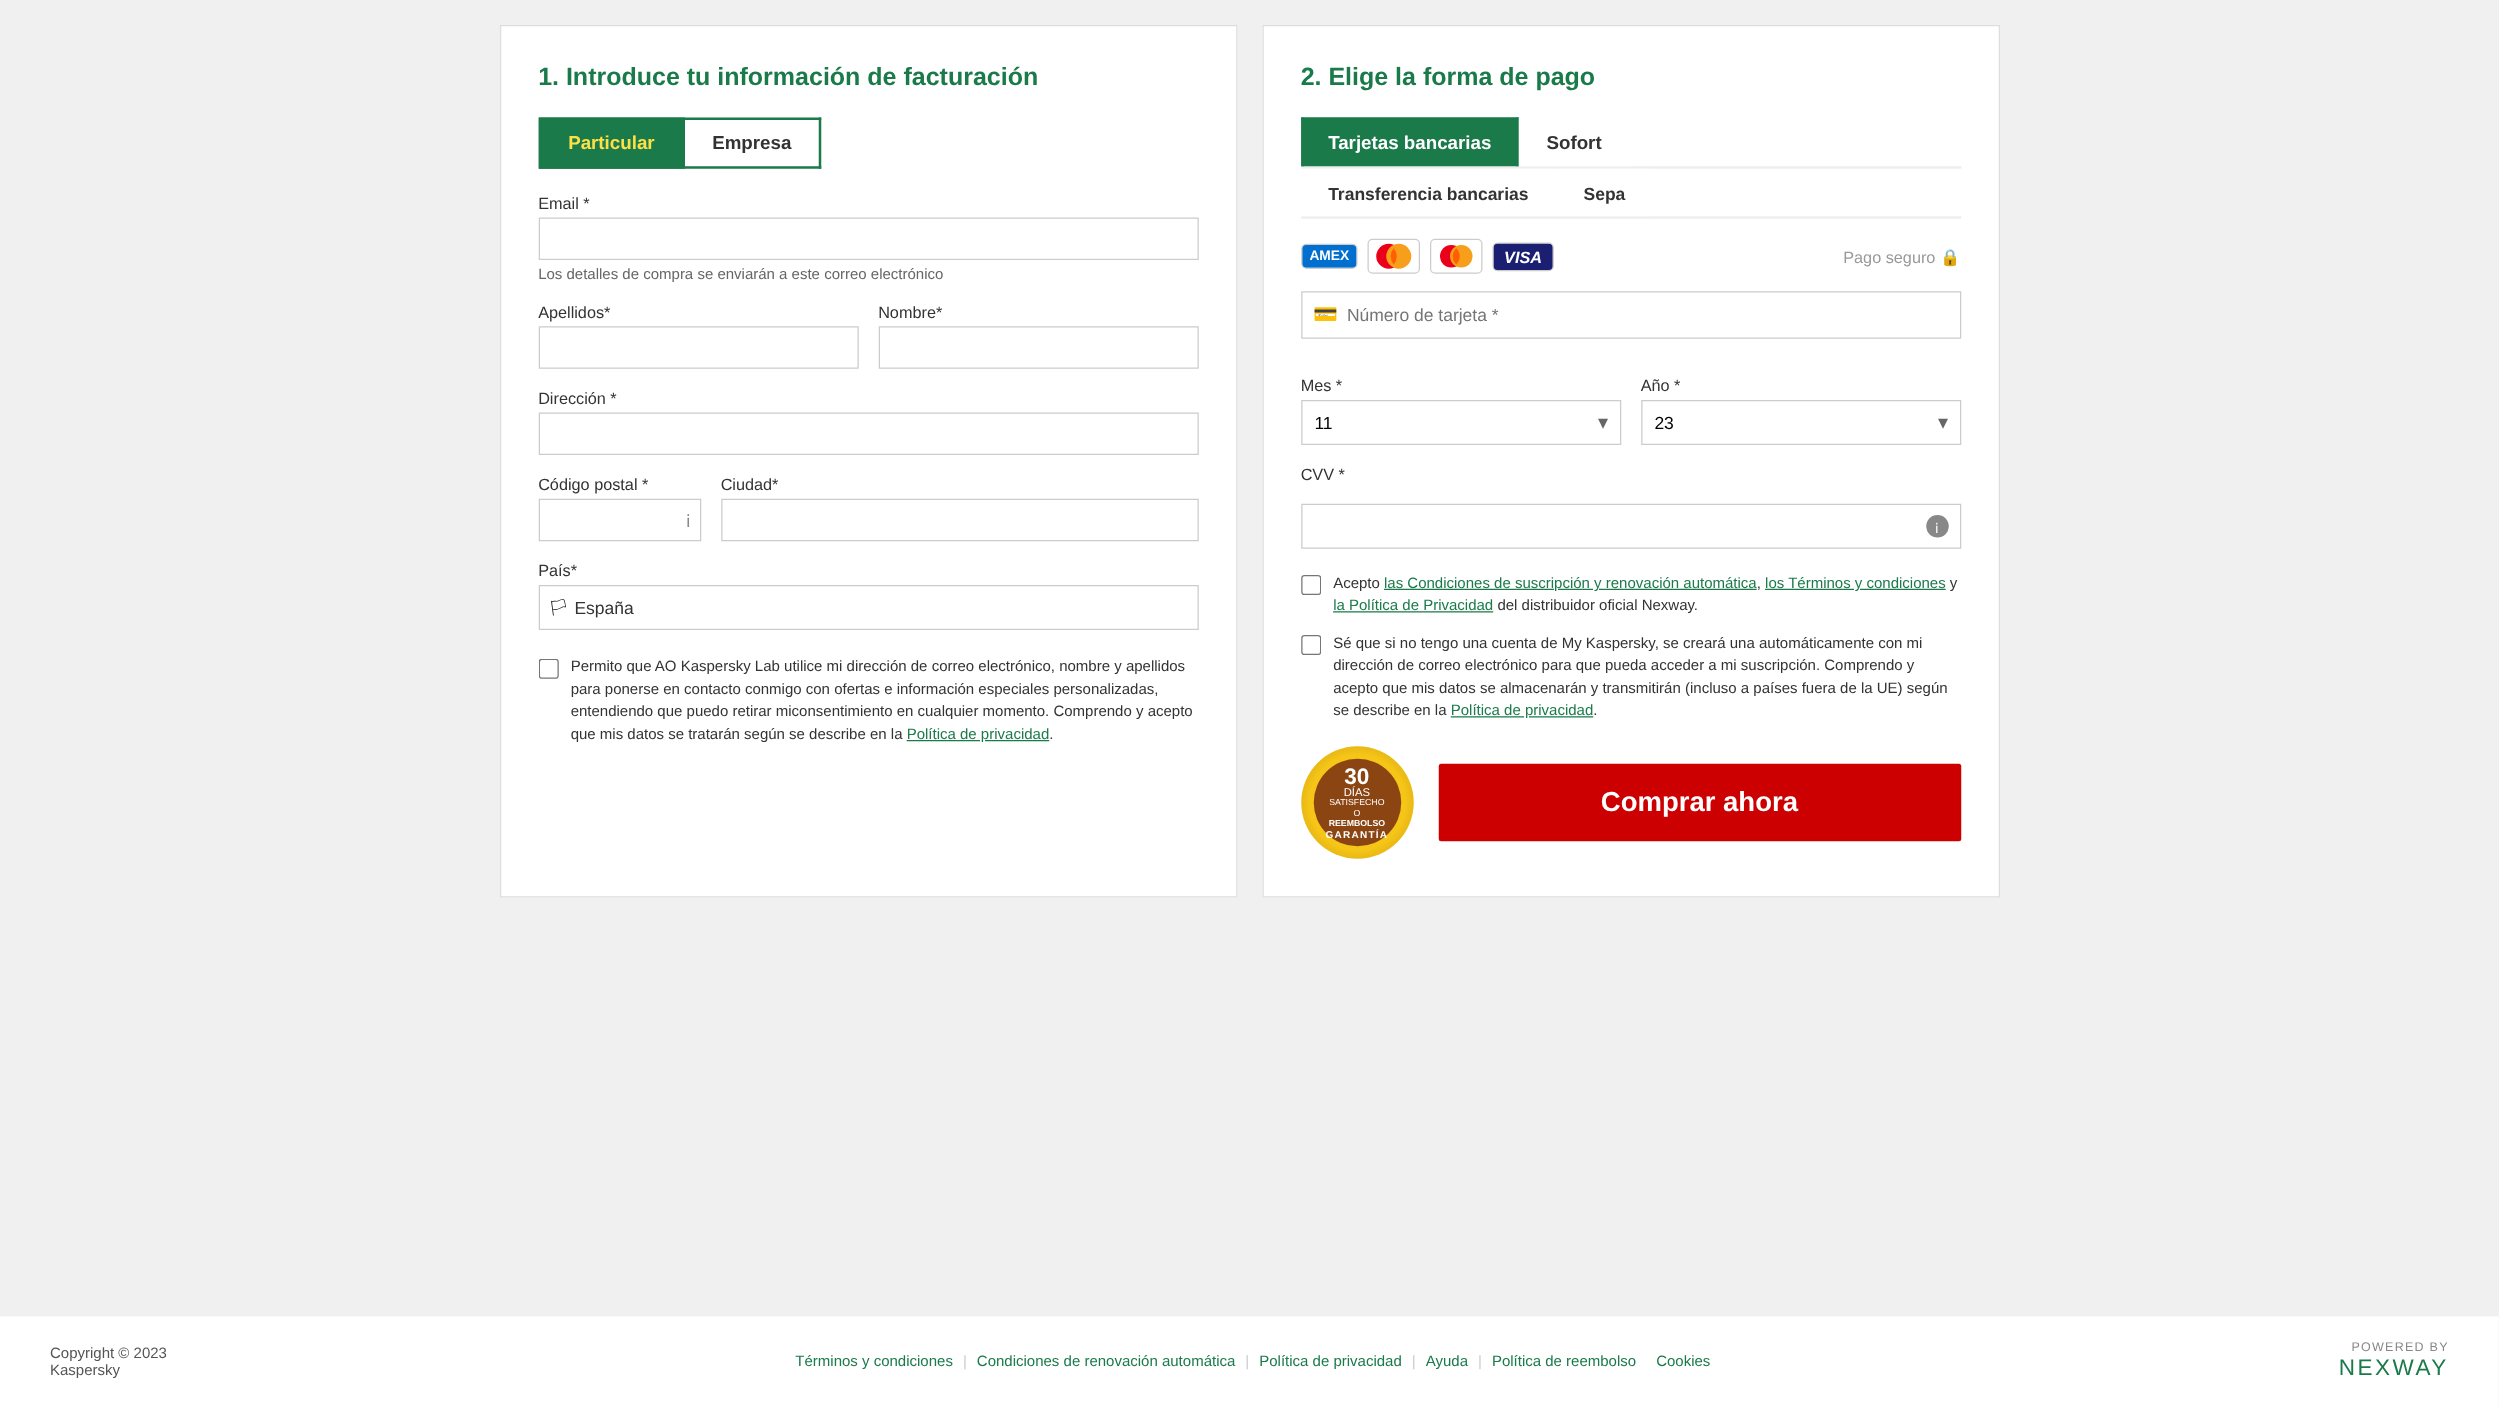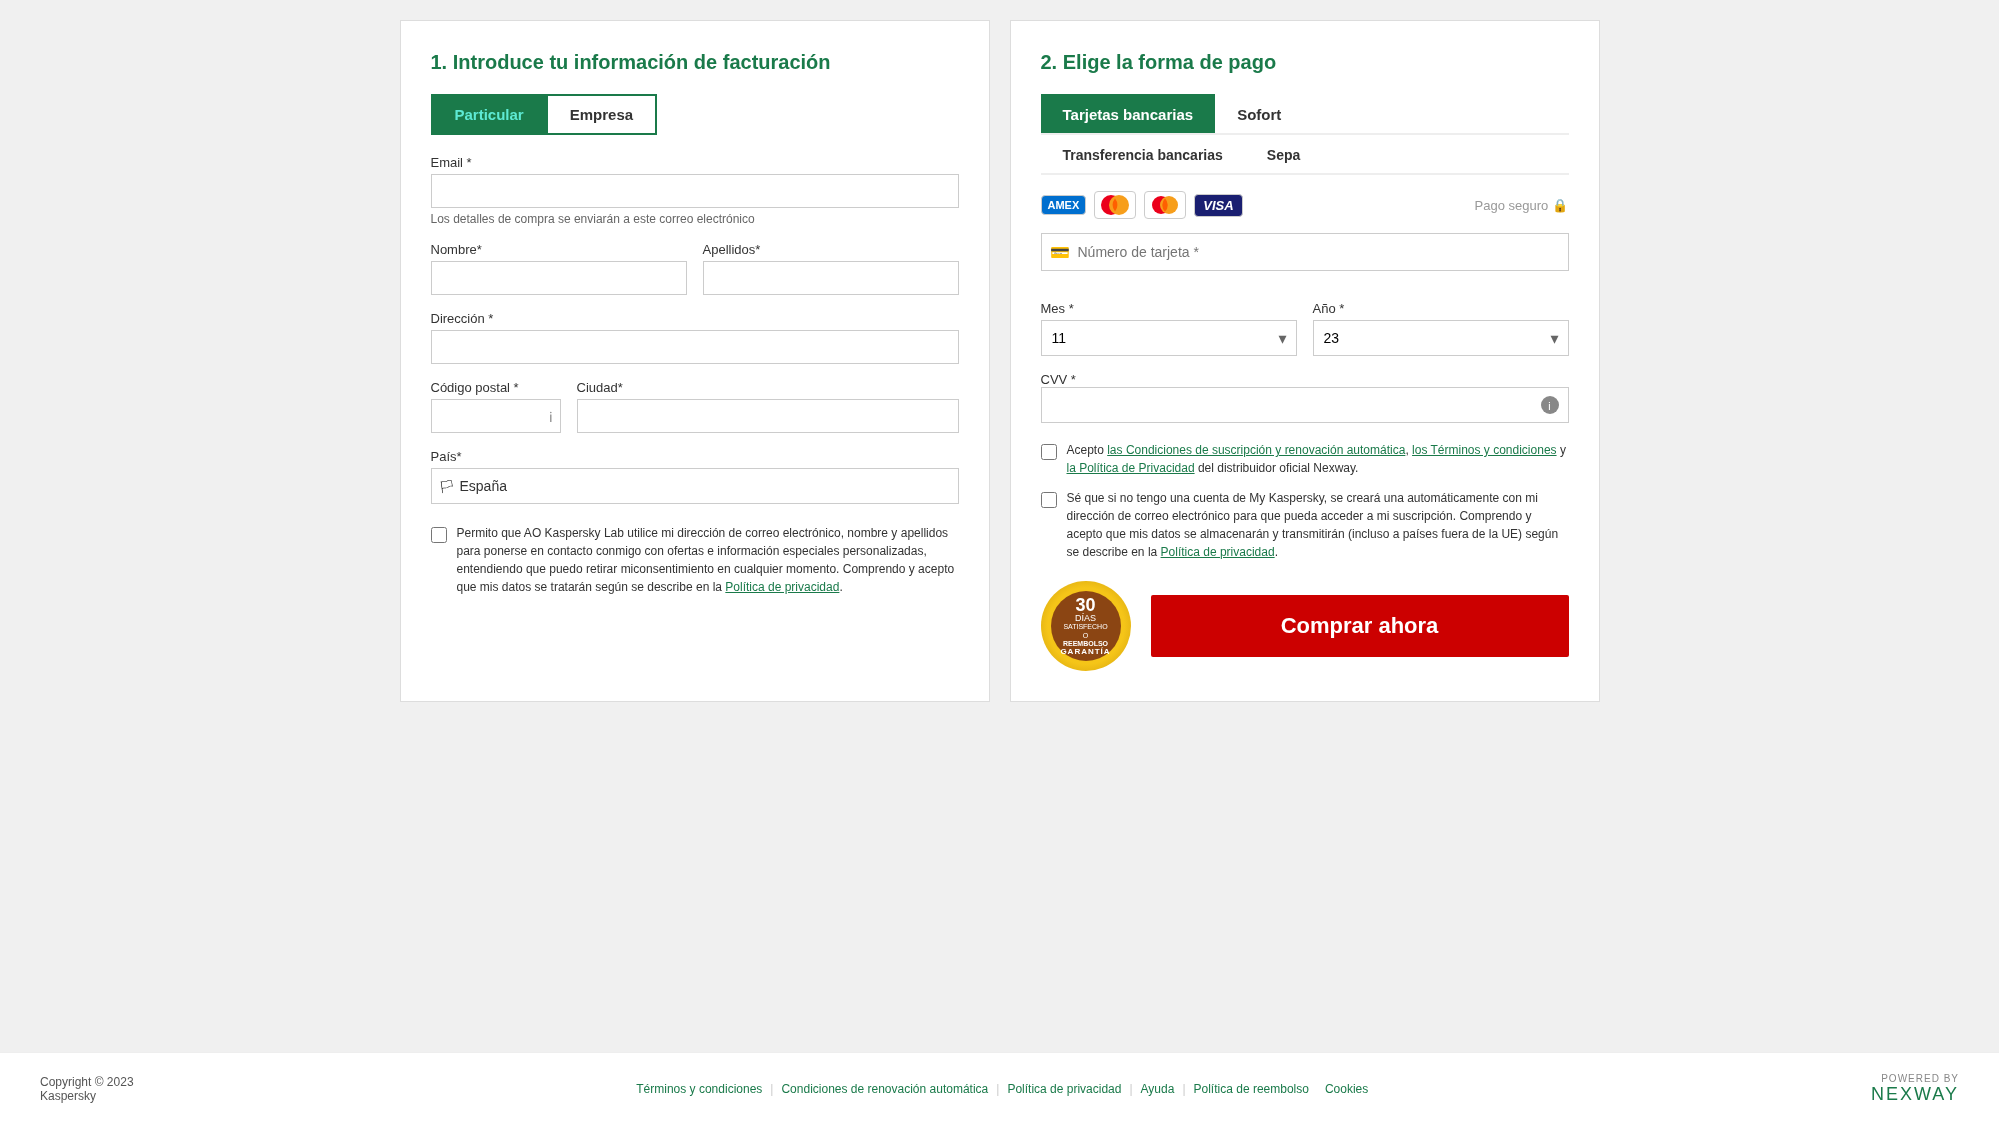--- a/index.html
+++ b/index.html
@@ -3,21 +3,21 @@
   <meta charset="utf-8">
   <style>
     * { box-sizing: border-box; margin: 0; padding: 0; }
     body { font-family: Arial, sans-serif; background: #f0f0f0; min-height: 100vh; display: flex; flex-direction: column; }
     .page-wrapper { flex: 1; display: flex; justify-content: center; align-items: flex-start; padding: 20px; background: #f0f0f0; }
     .main-content { display: flex; gap: 20px; max-width: 1200px; width: 100%; }
     .left-panel, .right-panel { background: #fff; border: 1px solid #ddd; padding: 30px; flex: 1; }
     h2 { color: #1a7a4a; font-size: 20px; margin-bottom: 20px; font-weight: 600; }
     .tab-group { display: flex; gap: 0; margin-bottom: 20px; }
     .tab-btn { padding: 10px 22px; border: 2px solid #1a7a4a; background: #fff; color: #333; font-size: 15px; cursor: pointer; font-weight: 600; }
-    .tab-btn.active { background: #1a7a4a; color: #5eead4; border-color: #1a7a4a; }
+    .tab-btn.active { background: #1a7a4a; color: #fde047; border-color: #1a7a4a; }
     .tab-btn:not(.active) { border-left: none; }
     .tab-btn:first-child { border-left: 2px solid #1a7a4a; }
     .form-group { margin-bottom: 16px; }
     .form-label { font-size: 13px; color: #333; margin-bottom: 4px; display: block; }
     .form-input { width: 100%; border: 1px solid #ccc; padding: 8px 10px; font-size: 14px; outline: none; }
     .form-hint { font-size: 12px; color: #666; margin-top: 4px; }
     .form-row { display: flex; gap: 16px; }
     .form-row .form-group { flex: 1; }
     .postal-city-row { display: flex; gap: 16px; }
     .postal-group { flex: 0 0 130px; }
@@ -49,21 +49,21 @@
     .card-number-wrap { position: relative; margin-bottom: 14px; }
     .card-number-wrap input { width: 100%; border: 1px solid #ccc; padding: 10px 10px 10px 36px; font-size: 14px; color: #999; outline: none; }
     .card-icon-inside { position: absolute; left: 10px; top: 50%; transform: translateY(-50%); color: #666; font-size: 16px; }
     .expiry-cvv-row { display: flex; gap: 16px; margin-bottom: 16px; }
     .expiry-group { flex: 1; }
     .expiry-label { font-size: 13px; color: #333; margin-bottom: 4px; display: block; margin-top: 16px; }
     .expiry-select { width: 100%; border: 1px solid #ccc; padding: 9px 10px; font-size: 14px; appearance: none; background: #fff; outline: none; }
     .expiry-select-wrap { position: relative; }
     .expiry-select-wrap::after { content: '▾'; position: absolute; right: 10px; top: 50%; transform: translateY(-50%); pointer-events: none; color: #666; }
     .cvv-wrap { flex: 1; position: relative; }
-    .cvv-wrap label { font-size: 13px; color: #333; margin-bottom: 0; display: block; }
+    .cvv-wrap label { font-size: 13px; color: #333; margin-bottom: 16px; display: block; }
     .cvv-input-row { position: relative; }
     .cvv-input-row input { width: 100%; border: 1px solid #ccc; padding: 9px 36px 9px 10px; font-size: 14px; outline: none; }
     .cvv-info-icon { position: absolute; right: 10px; top: 50%; transform: translateY(-50%); color: #fff; background: #888; border-radius: 50%; width: 18px; height: 18px; font-size: 11px; display: flex; align-items: center; justify-content: center; }
     .consent-group { margin-bottom: 12px; display: flex; gap: 10px; }
     .consent-group input[type="checkbox"] { margin-top: 3px; width: 16px; height: 16px; flex-shrink: 0; }
     .consent-text { font-size: 12px; color: #333; line-height: 1.5; }
     .consent-text a { color: #1a7a4a; }
     .buy-section { display: flex; align-items: center; gap: 20px; margin-top: 20px; }
     .buy-btn { flex: 1; background: #cc0000; color: #fff; border: none; padding: 18px; font-size: 22px; font-weight: 700; cursor: pointer; border-radius: 2px; }
     
@@ -100,25 +100,25 @@
       </div>
 
       <div class="form-group">
         <label class="form-label">Email *</label>
         <input type="email" class="form-input" style="">
         <div class="form-hint">Los detalles de compra se enviarán a este correo electrónico</div>
       </div>
 
       <div class="form-row">
         <div class="form-group">
+          <label class="form-label">Apellidos*</label>
+          <input type="text" class="form-input" style="">
+        </div>
+        <div class="form-group">
           <label class="form-label">Nombre*</label>
-          <input type="text" class="form-input" style="">
-        </div>
-        <div class="form-group">
-          <label class="form-label">Apellidos*</label>
           <input type="text" class="form-input" style="">
         </div>
       </div>
 
       <div class="form-group">
         <label class="form-label">Dirección *</label>
         <input type="text" class="form-input" style="">
       </div>
 
       <div class="postal-city-row">

